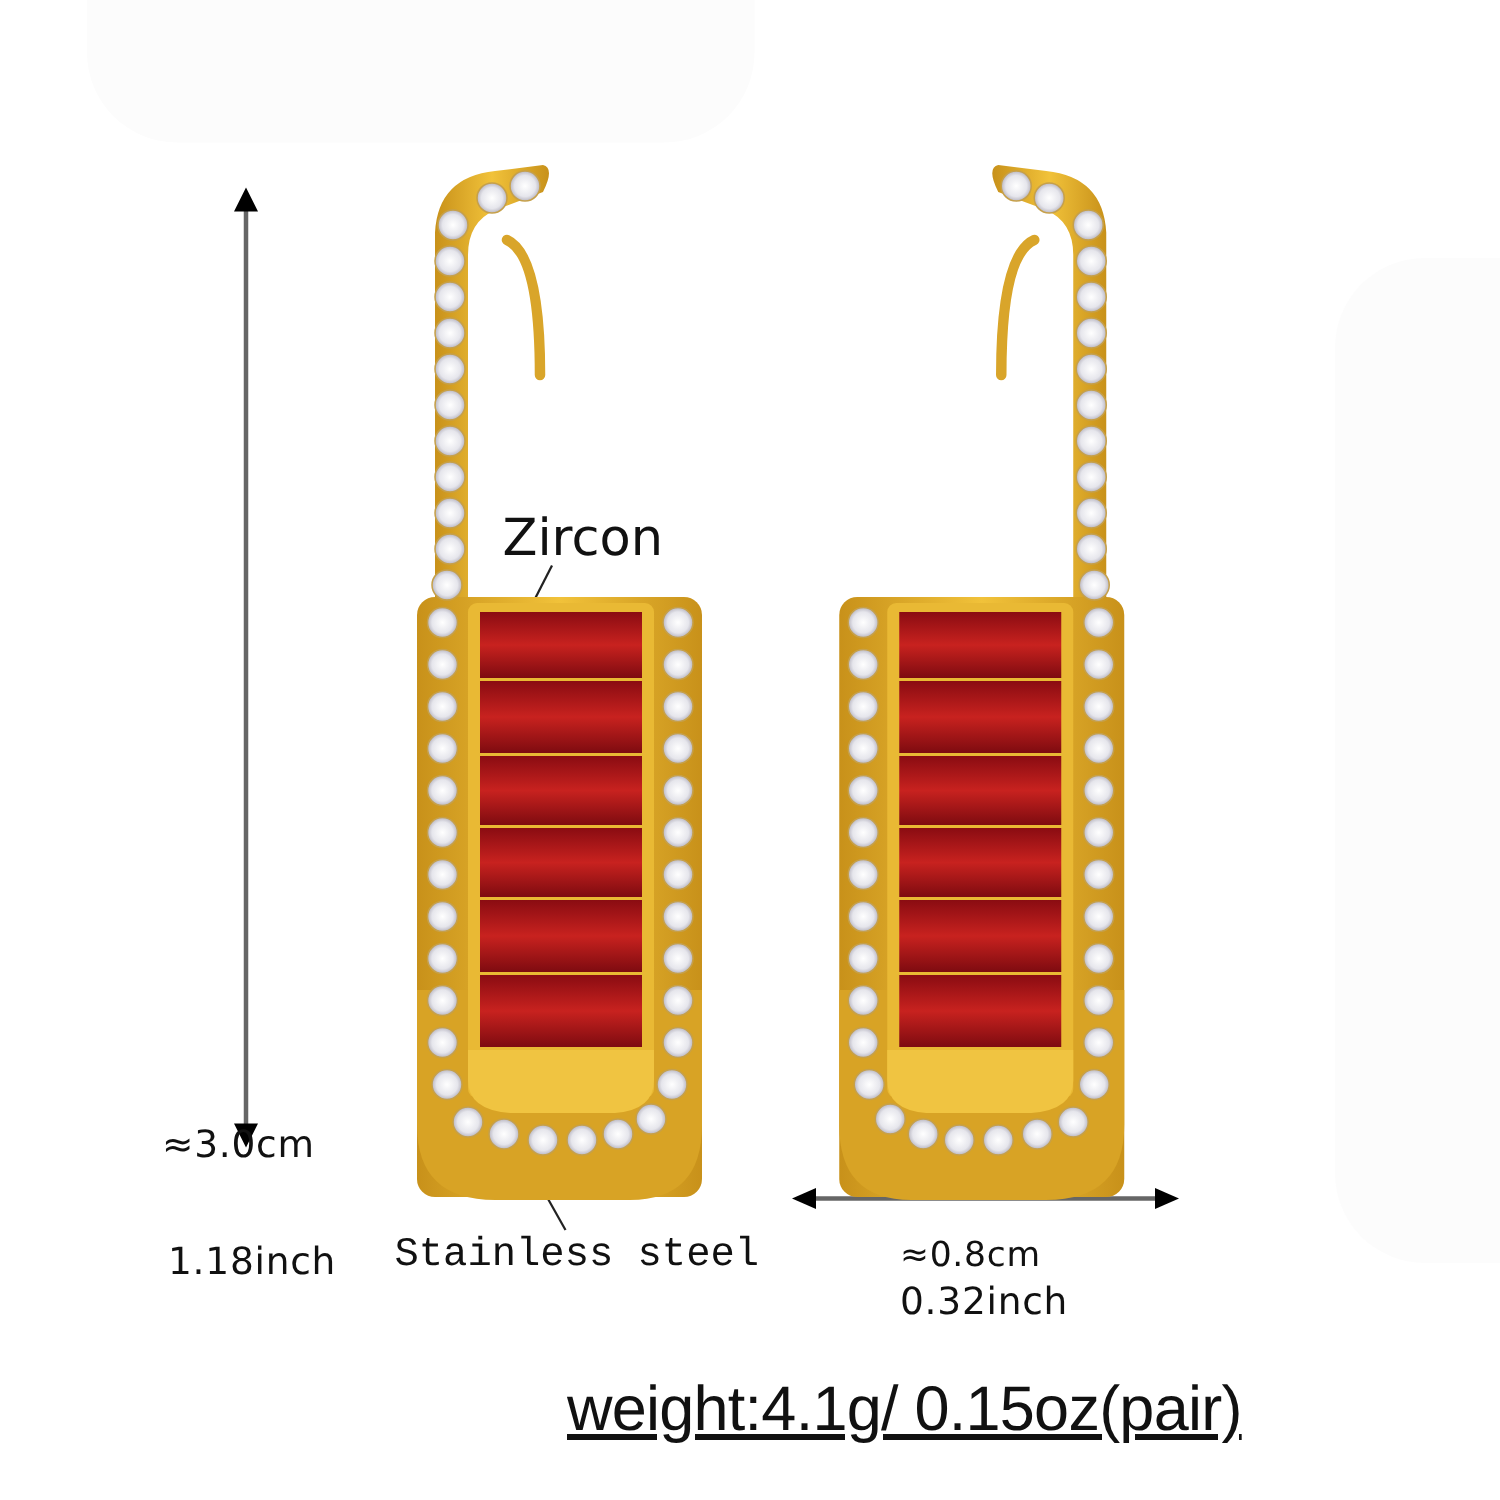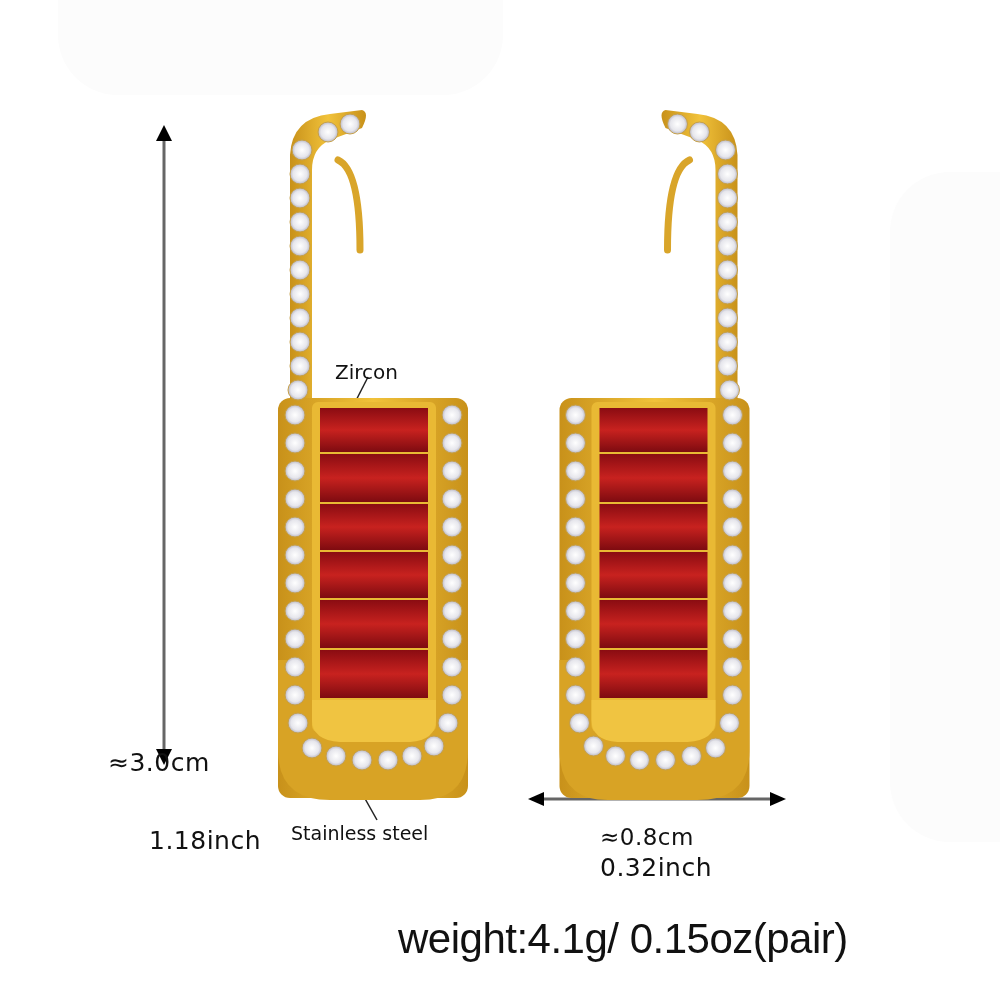--- a/index.html
+++ b/index.html
@@ -18,26 +18,26 @@
     background: #fcfcfc; border-radius: 60px 0 0 60px;
   }
   .dim-v {
     position: absolute; left: 161px; top: 125px; width: 6px; height: 640px;
   }
   .dim-h {
     position: absolute; left: 528px; top: 792px; width: 258px; height: 14px;
   }
   .label { position: absolute; white-space: nowrap; line-height: 1; }
   .lbl-height-cm   { left: 108px; top: 750px; font-size: 25px; letter-spacing: 0.5px; }
-  .lbl-height-inch { left: 112px; top: 828px; font-size: 25px; letter-spacing: 0.5px; margin-left: 37px; }
+  .lbl-height-inch { left: 112px; top: 828px; font-size: 25px; letter-spacing: 0.5px; }
   .lbl-width-cm    { left: 600px; top: 826px; font-size: 23px; letter-spacing: 0.5px; }
   .lbl-width-inch  { left: 600px; top: 855px; font-size: 25px; letter-spacing: 0.5px; }
-  .lbl-steel       { left: 291px; top: 824px; font-size: 19px; }
-  .lbl-zircon      { left: 335px; top: 342px; font-size: 20px; margin-top: 20px; }
-  .lbl-weight      { left: 398px; top: 918px; font-size: 42px; font-family: "Liberation Sans", sans-serif; letter-spacing: -0.5px; }
+  .lbl-steel       { left: 263px; top: 824px; font-size: 27px; font-family: Liberation Mono, monospace; }
+  .lbl-zircon      { left: 335px; top: 342px; font-size: 34px; }
+  .lbl-weight      { left: 378px; top: 918px; font-size: 42px; font-family: "Liberation Sans", sans-serif; letter-spacing: -0.5px; text-decoration: underline; }
   .earring { position: absolute; }
   .earring-left  { left: 270px; top: 100px; width: 210px; height: 700px; }
   .earring-right { left: 545px; top: 100px; width: 215px; height: 700px; }
   .leader { position: absolute; }
 </style>
 </head>
 <body>
 
 <div class="ghost-top"></div>
 <div class="ghost-right"></div>

